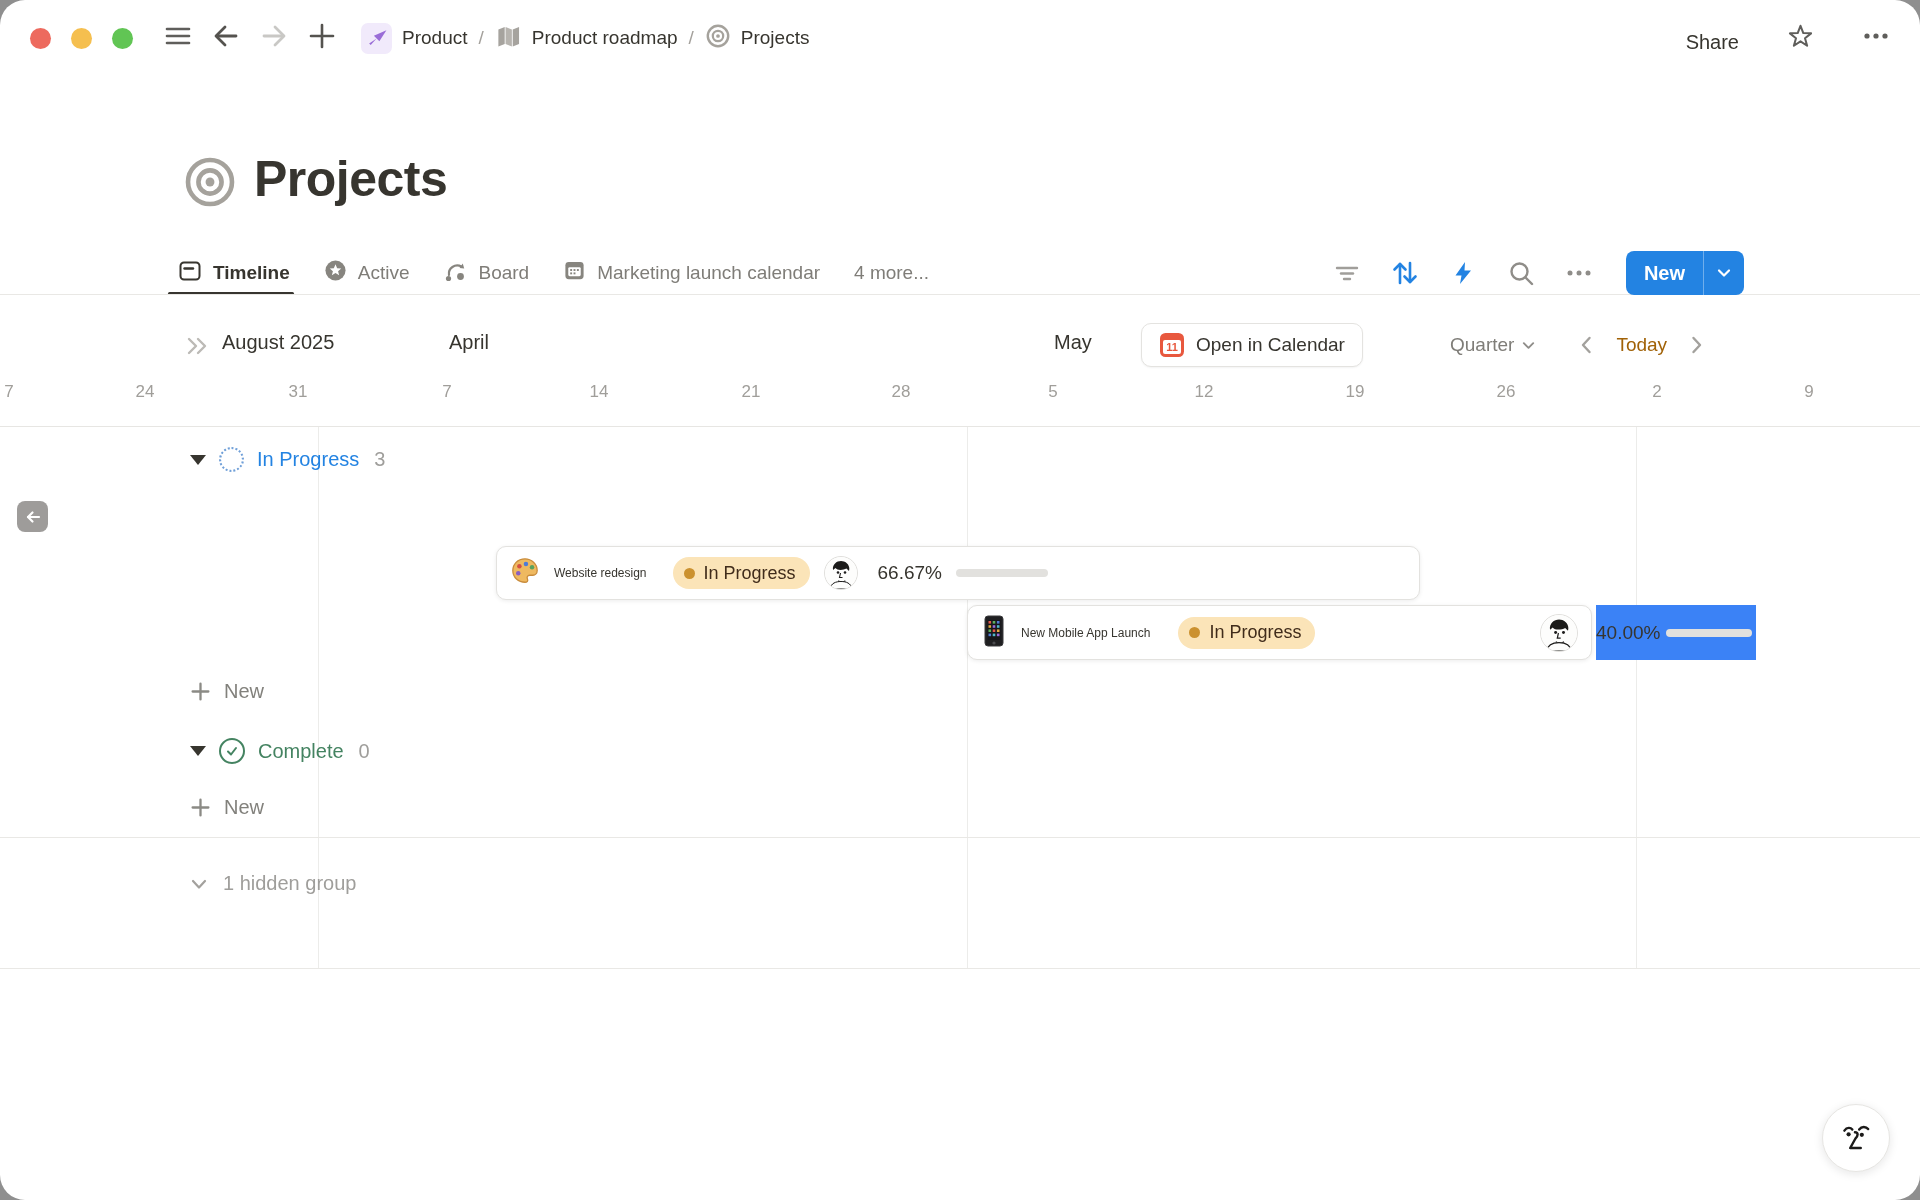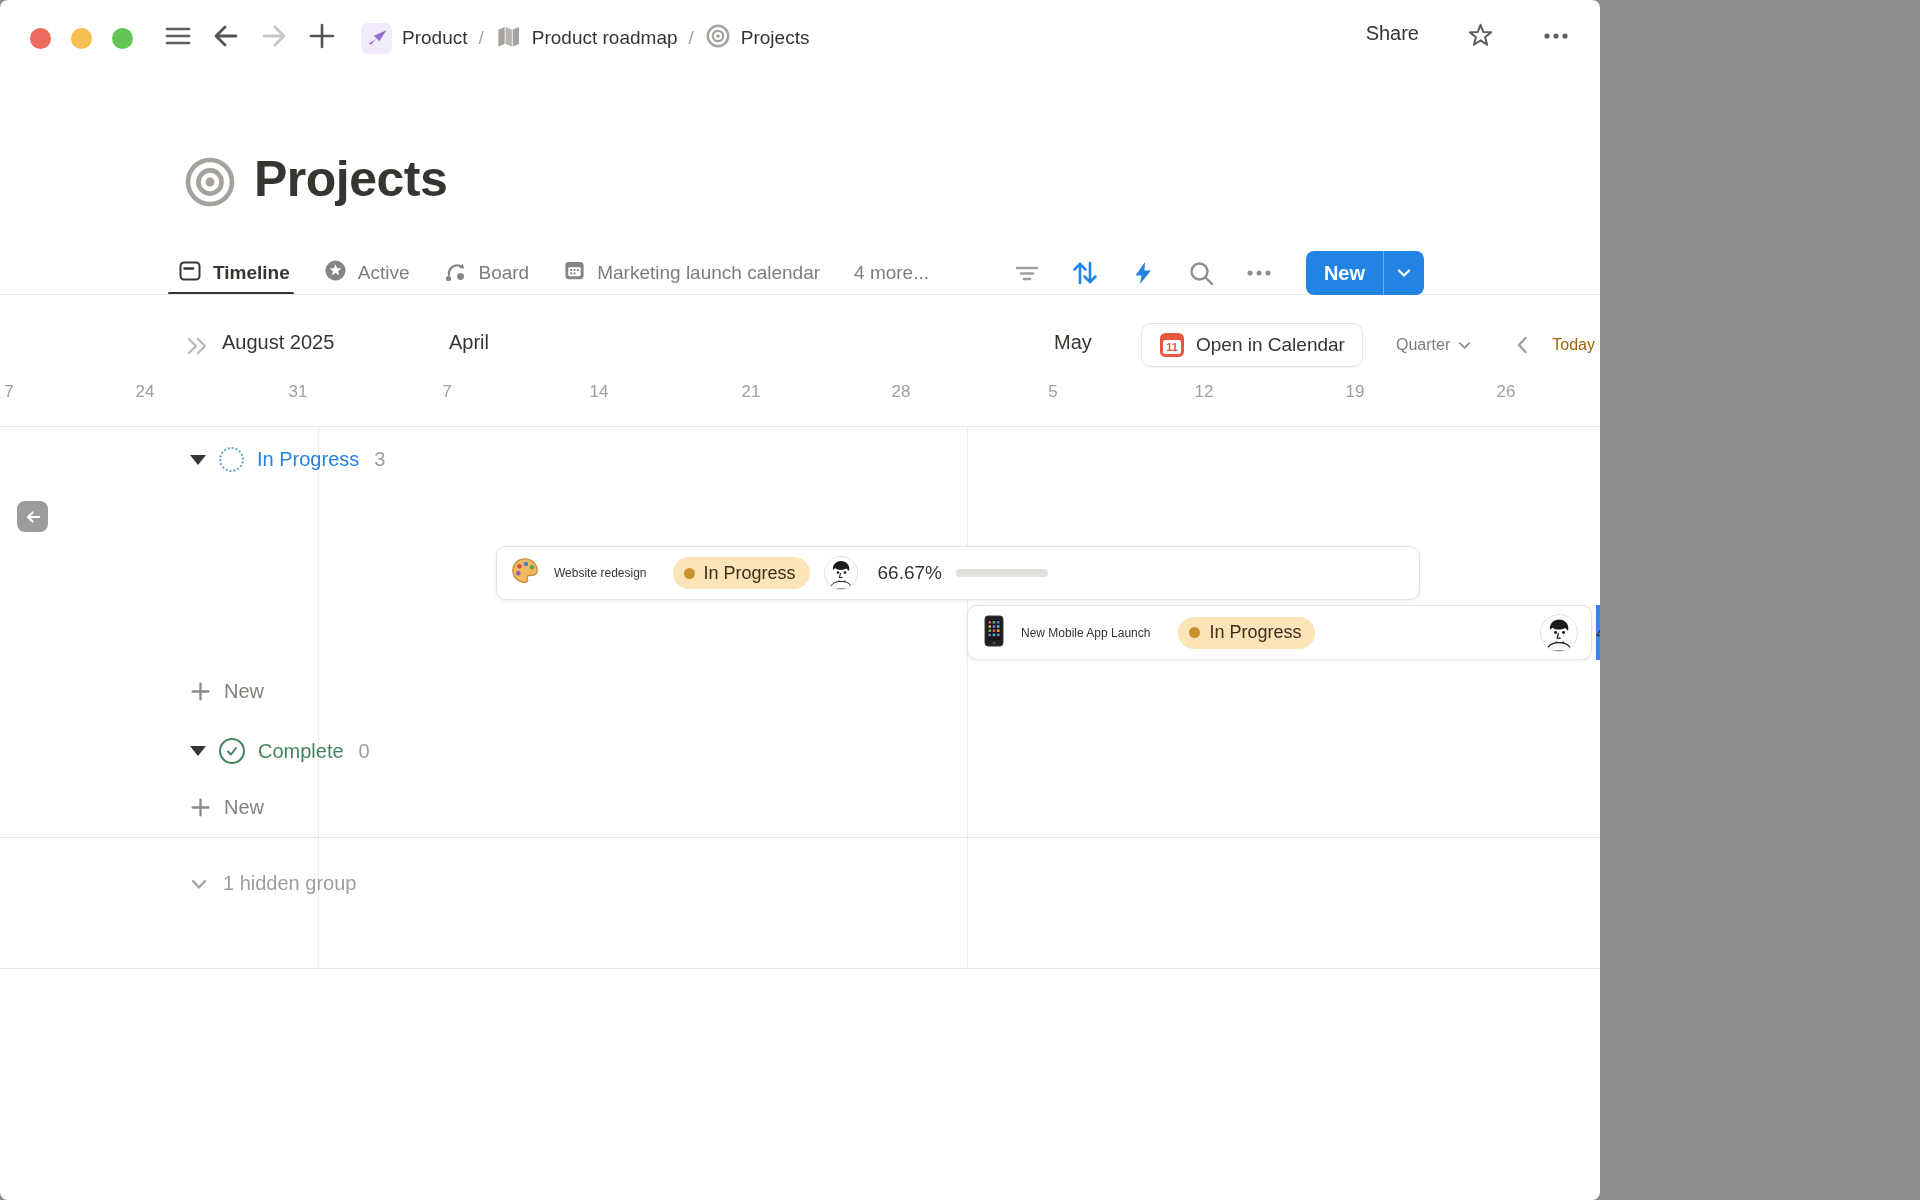--- a/index.html
+++ b/index.html
@@ -1,32 +1,32 @@
 <!DOCTYPE html>
 <html><head>
 <meta charset="utf-8">
 <style>
   html,body{margin:0;padding:0;}
   body{background:#8f8f8f;width:1920px;height:1200px;font-family:"Liberation Sans",sans-serif;}
-  .window{position:relative;width:1600px;height:1200px;background:#fff;border-radius:8px;overflow:hidden;color:#37352f;}
+  .window{position:relative;width:1920px;height:1200px;background:#fff;border-radius:25px;overflow:hidden;color:#37352f;}
 
   
   .titlebar{position:absolute;top:0;left:0;right:0;height:76px;display:flex;align-items:center;padding:0 30px;box-sizing:border-box;}
   .lights{display:flex;gap:20px;align-items:center;margin-right:28px;}
   .light{width:21px;height:21px;border-radius:50%;}
   .light.red{background:#ed6a5e;}
   .light.yellow{background:#f5bf4f;}
   .light.green{background:#61c554;}
   .tb-icon{display:flex;align-items:center;justify-content:center;width:34px;height:34px;margin-right:14px;cursor:default;}
   .crumbs{display:flex;align-items:center;gap:11px;font-size:19px;margin-left:8px;}
   .crumb{display:flex;align-items:center;gap:10px;}
   .crumb-sep{color:#a5a29d;font-size:19px;}
   .crumb-label{color:#37352f;}
   .prod-chip{width:31px;height:31px;border-radius:7px;background:#f1eafb;display:flex;align-items:center;justify-content:center;}
-  .tb-right{margin-left:auto;display:flex;align-items:flex-start;gap:48px;}
+  .tb-right{margin-left:auto;display:flex;align-items:flex-end;gap:48px;}
   .share{font-size:20px;color:#37352f;}
 
   
   .page-icon{position:absolute;left:183px;top:155px;}
   .page-title{position:absolute;left:254px;top:150px;font-size:50px;font-weight:700;letter-spacing:-0.5px;color:#37352f;}
 
   
   .tabs-row{position:absolute;left:178px;top:251px;height:44px;display:flex;align-items:center;gap:34px;}
   .vtab{display:flex;align-items:center;gap:11px;font-size:19px;color:#7f7d78;position:relative;height:44px;}
   .vtab.active{color:#37352f;font-weight:600;}
@@ -39,21 +39,21 @@
   .new-btn{display:flex;align-items:stretch;height:44px;background:#2383e2;border-radius:8px;color:#fff;overflow:hidden;margin-left:4px;}
   .new-btn .lbl{display:flex;align-items:center;padding:0 18px;font-size:20px;font-weight:600;}
   .new-btn .split{width:1px;background:rgba(255,255,255,0.35);}
   .new-btn .dd{display:flex;align-items:center;justify-content:center;width:40px;}
 
   
   .th-month{position:absolute;top:331px;font-size:20px;font-weight:500;color:#37352f;}
   .th-chev2{position:absolute;left:185px;top:335px;}
   .cal-btn{position:absolute;left:1141px;top:323px;height:44px;display:flex;align-items:center;gap:11px;padding:0 17px;box-sizing:border-box;border:1px solid #e4e3e0;border-radius:10px;background:#fff;box-shadow:0 1px 2px rgba(15,15,15,.05);font-size:19px;font-weight:500;color:#37352f;}
   .cal-ic{width:26px;height:26px;position:relative;}
-  .range-ctl{position:absolute;left:1396px;top:323px;height:44px;display:flex;align-items:center;font-size:16px;}
+  .range-ctl{position:absolute;left:1450px;top:323px;height:44px;display:flex;align-items:center;font-size:19px;}
   .quarter{display:flex;align-items:center;gap:7px;color:#7f7d78;}
   .today{color:#a16207;}
   .dates-row{position:absolute;left:0;top:382px;right:0;height:26px;}
   .dnum{position:absolute;transform:translateX(-50%);font-size:17px;color:#a09e9a;}
   .th-border{position:absolute;left:0;right:0;top:426px;height:1px;background:#e7e6e3;}
 
   
   .vline{position:absolute;top:427px;width:1px;height:541px;background:#ececea;}
   .hline{position:absolute;left:0;right:0;height:1px;background:#e9e8e5;}
   .grp{position:absolute;display:flex;align-items:center;gap:13px;}

